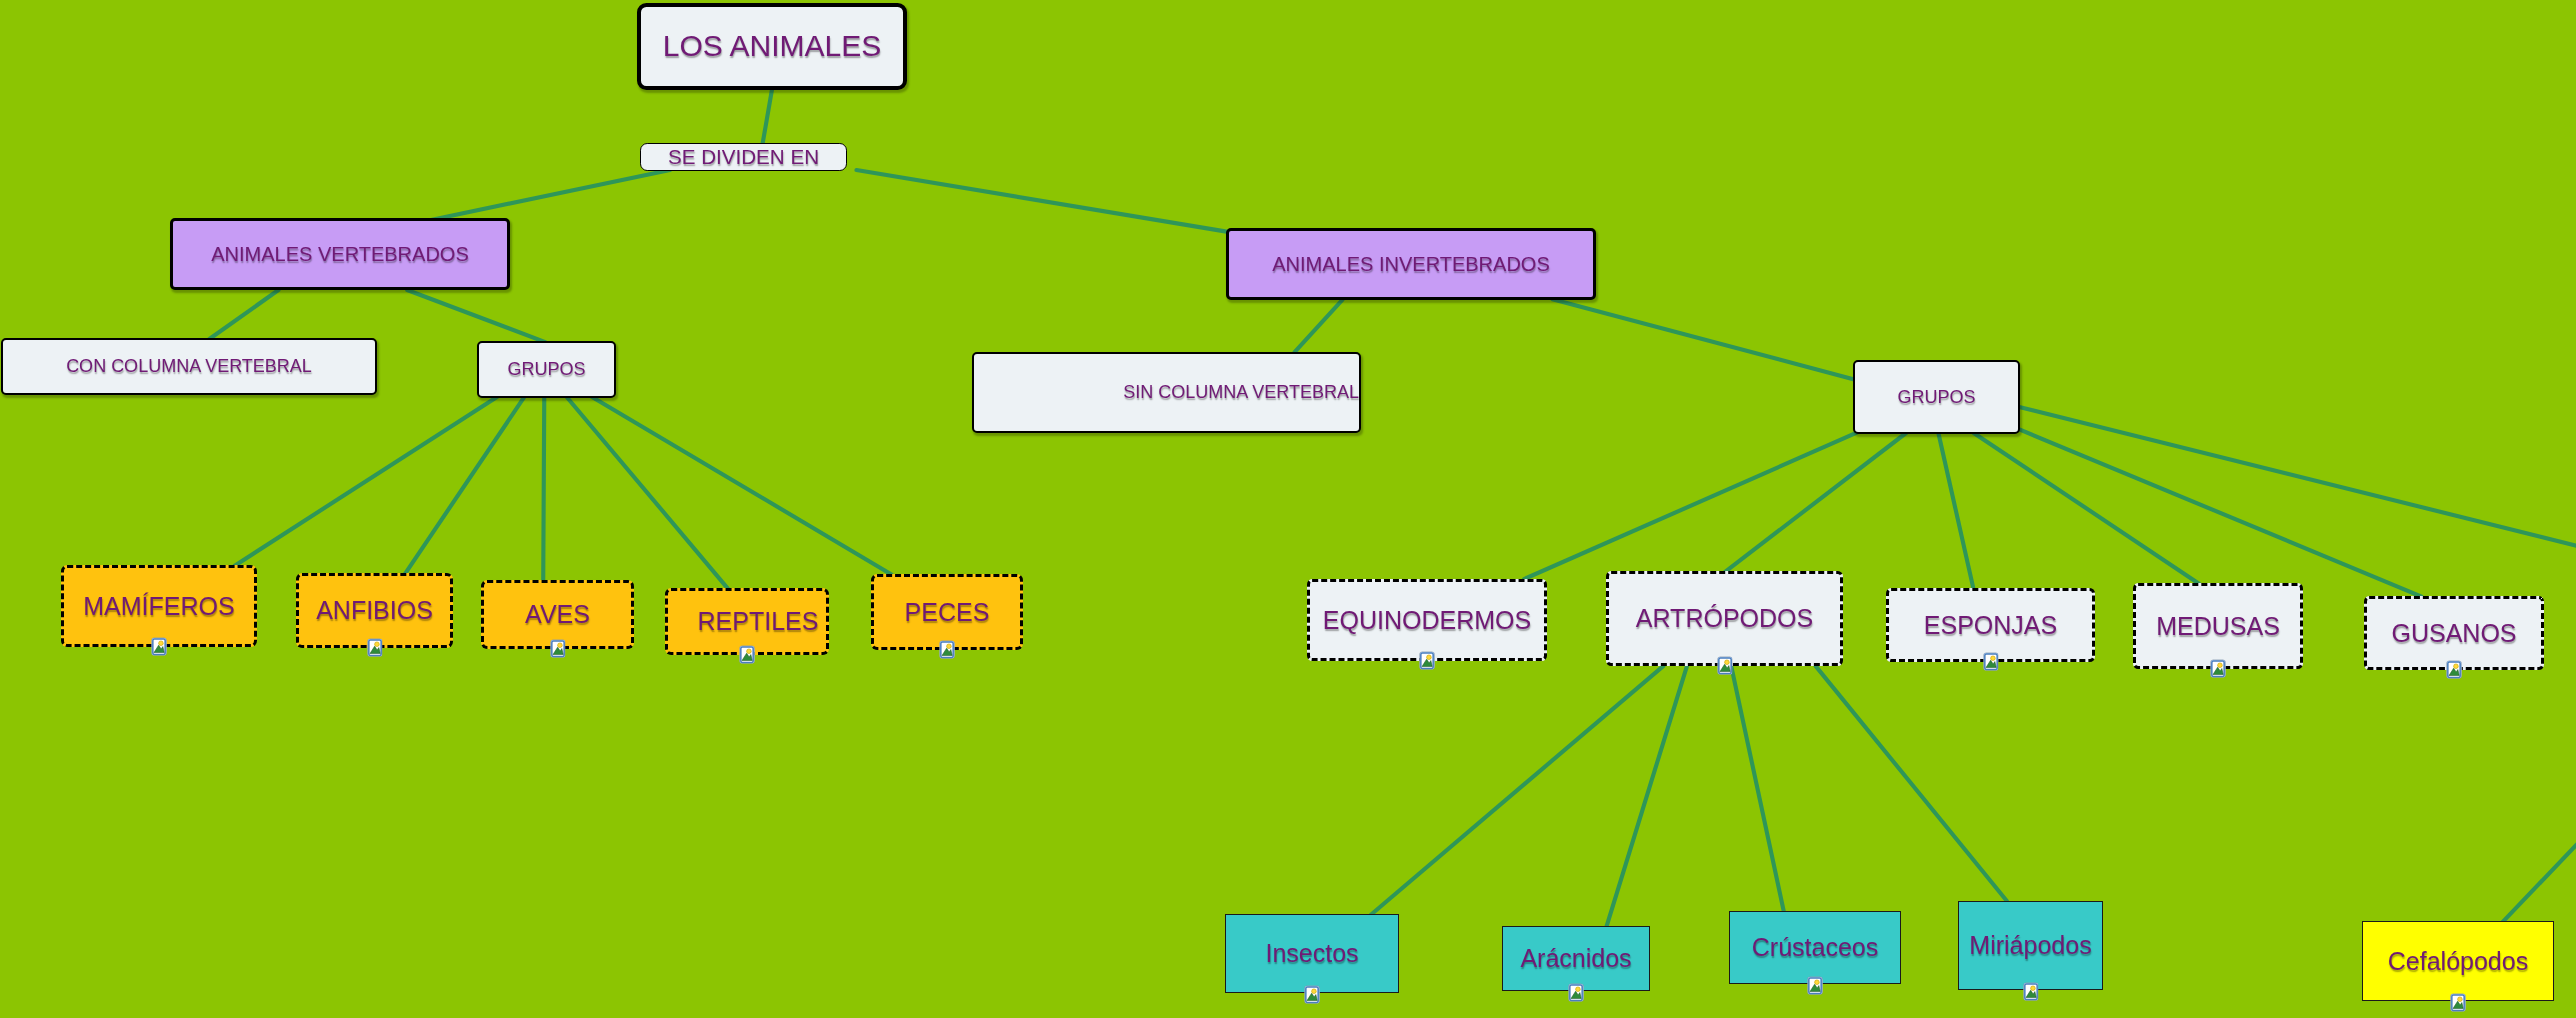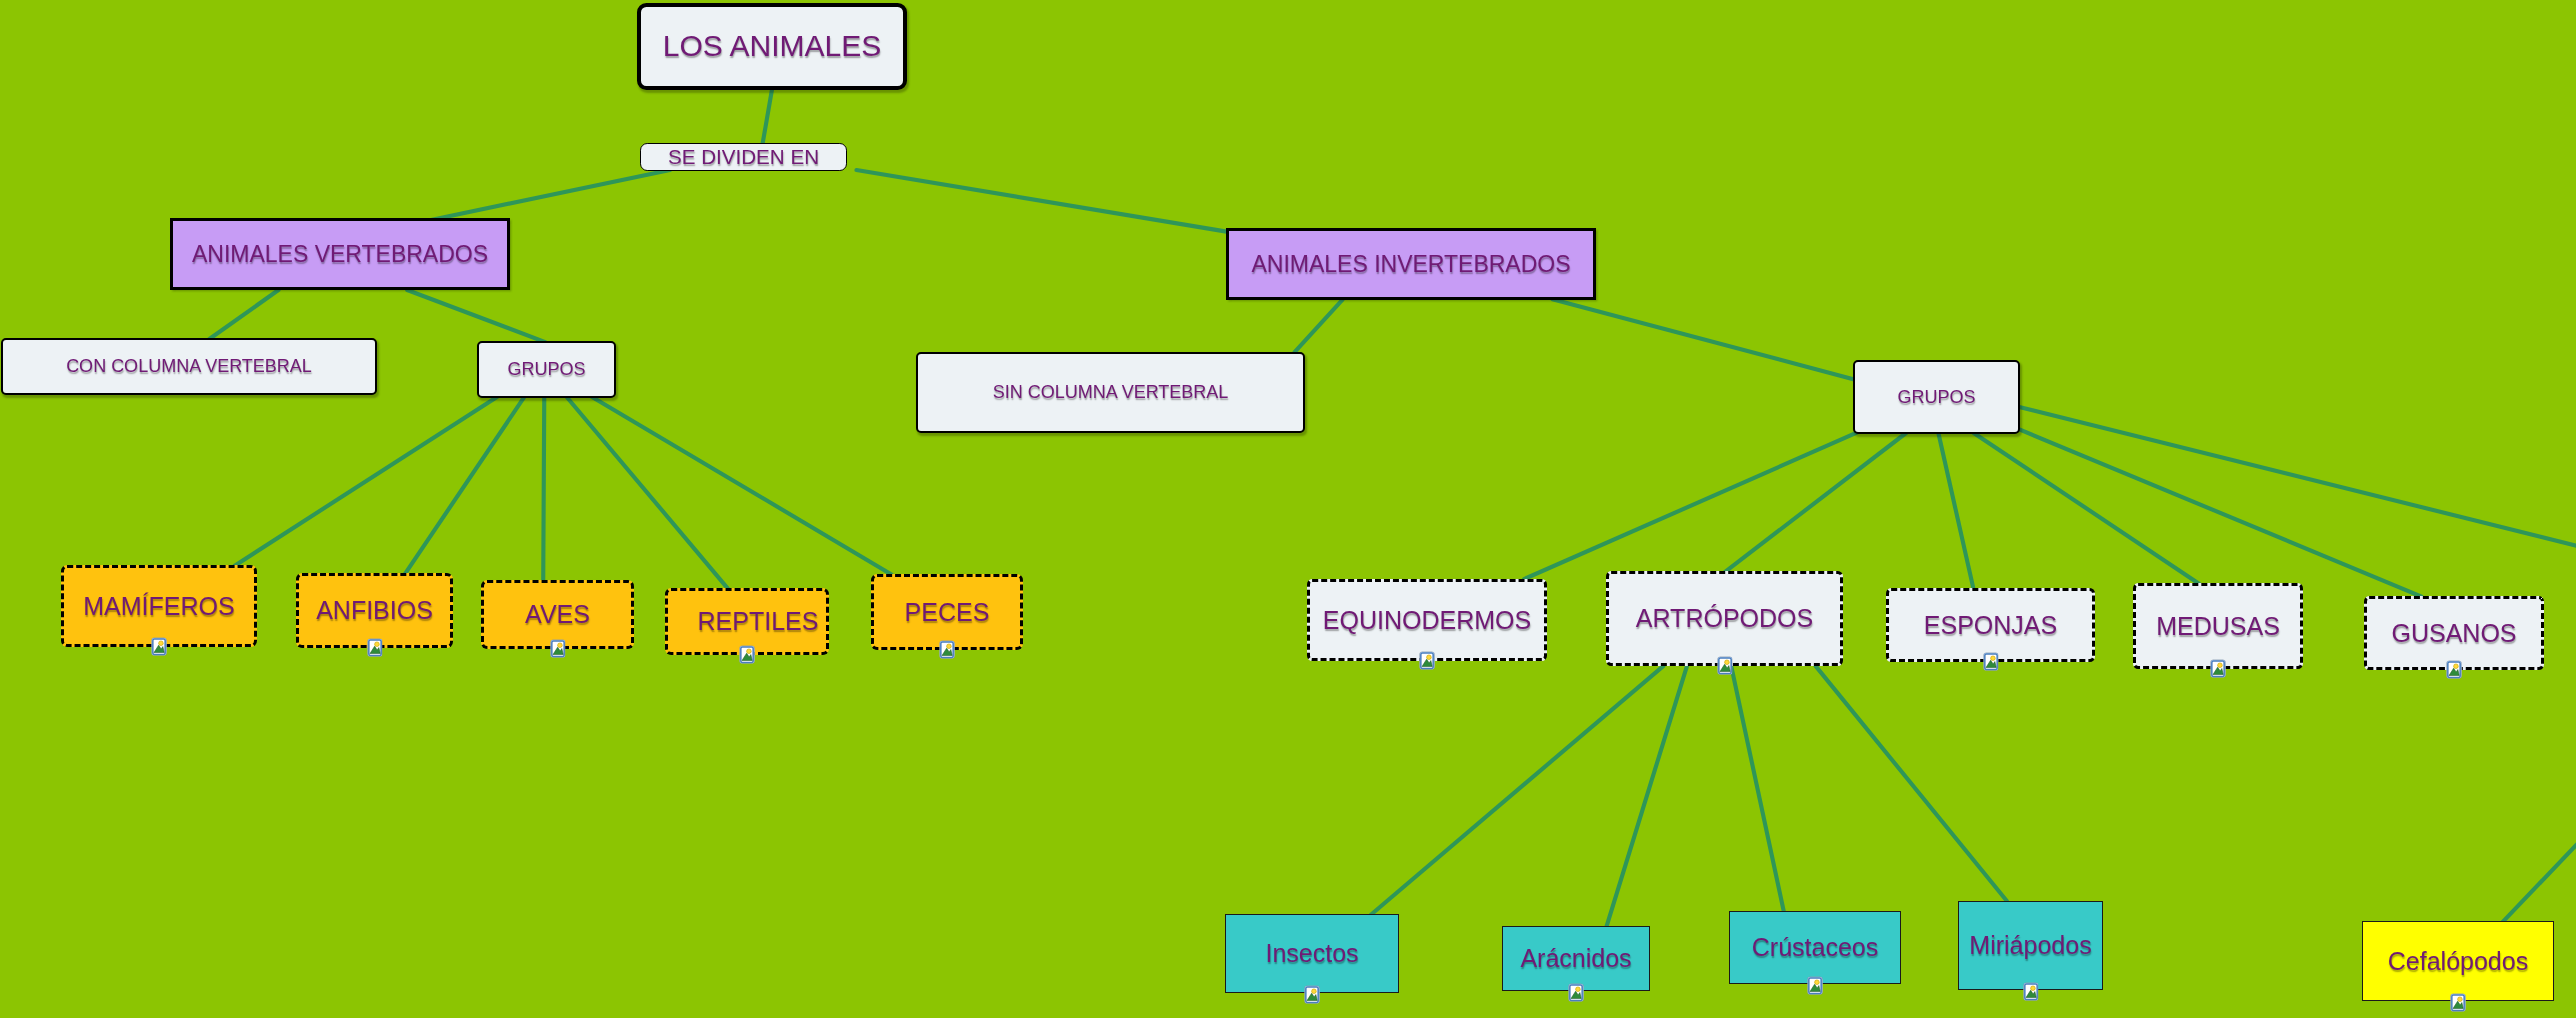--- a/index.html
+++ b/index.html
@@ -12,21 +12,21 @@
   .canvas{position:relative;width:3209px;height:1018px;background:var(--bg);overflow:hidden;}
   svg.edges{position:absolute;left:0;top:0;width:3209px;height:1018px;}
   svg.edges line{stroke:var(--line);stroke-width:8;stroke-linecap:round;}
   .node{
     position:absolute;display:flex;align-items:center;justify-content:center;
     color:#701a75;white-space:nowrap;text-align:center;line-height:1.05;
     text-shadow:0.5px 1.5px 1.5px rgba(0,0,0,0.35);
   }
   .s-title{background:var(--boxfill);border:4.1px solid var(--border);border-radius:9.3px;font-size:30px;box-shadow:1.5px 2.1px 2.1px rgba(0,0,0,0.25);}
   .s-label{background:var(--boxfill);border:1.5px solid var(--border);border-radius:7.2px;font-size:20.6px;}
-  .s-purple{background:var(--purple);border:3.1px solid var(--border);border-radius:0;font-size:23px;box-shadow:1.5px 2.1px 2.1px rgba(0,0,0,0.25);}
+  .s-purple{background:var(--purple);border:3.1px solid var(--border);border-radius:5px;font-size:20px;box-shadow:1.5px 2.1px 2.1px rgba(0,0,0,0.25);}
   .s-white{background:var(--boxfill);border:2.1px solid var(--border);border-radius:5px;font-size:18px;box-shadow:1.5px 2.1px 2.1px rgba(0,0,0,0.25);}
   .s-orange{background:var(--orange);border:3.6px dashed var(--border);border-radius:6.2px;font-size:25px;}
   .s-white-dashed{background:var(--boxfill);border:3.6px dashed var(--border);border-radius:5.2px;font-size:25px;}
   .s-teal{background:var(--teal);border:1.5px solid #1a1a1a;border-radius:0;font-size:25px;}
   .s-yellow{background:var(--yellow);border:1.5px solid #1a1a1a;border-radius:0;font-size:25px;}
   .res-icon{
     position:absolute;left:50%;bottom:0;transform:translate(-50%,62%);
     width:15.5px;height:18.5px;display:block;cursor:pointer;
   }
   .res-icon svg{display:block;width:15.5px;height:18.5px;filter:drop-shadow(0 0.5px 0.5px rgba(0,0,0,0.4));}
@@ -74,21 +74,21 @@
       </div>
       <div class="node s-purple" style="left: 1226px; top: 228px; width: 370px; height: 72px;">
         <span>ANIMALES INVERTEBRADOS</span>
       </div>
       <div class="node s-white" style="left: 1px; top: 338px; width: 376px; height: 57px;">
         <span>CON COLUMNA VERTEBRAL</span>
       </div>
       <div class="node s-white" style="left: 477px; top: 341px; width: 139px; height: 57px;">
         <span>GRUPOS</span>
       </div>
-      <div class="node s-white" style="left: 916px; top: 352px; width: 389px; height: 81px;">
+      <div class="node s-white" style="left: 972px; top: 352px; width: 389px; height: 81px; justify-content: flex-end;">
         <span>SIN COLUMNA VERTEBRAL</span>
       </div>
       <div class="node s-white" style="left: 1853px; top: 360px; width: 167px; height: 74px;">
         <span>GRUPOS</span>
       </div>
       <div class="node s-orange" style="left: 61px; top: 565px; width: 196px; height: 82px;">
         <span>MAMÍFEROS</span>
         <span class="res-icon">
           <svg xmlns="http://www.w3.org/2000/svg" viewBox="0 0 20 24">
             <rect x="0.5" y="0.5" width="19" height="23" rx="3.5" fill="#dce9f7" stroke="#9fb8d8" stroke-width="1"></rect>

